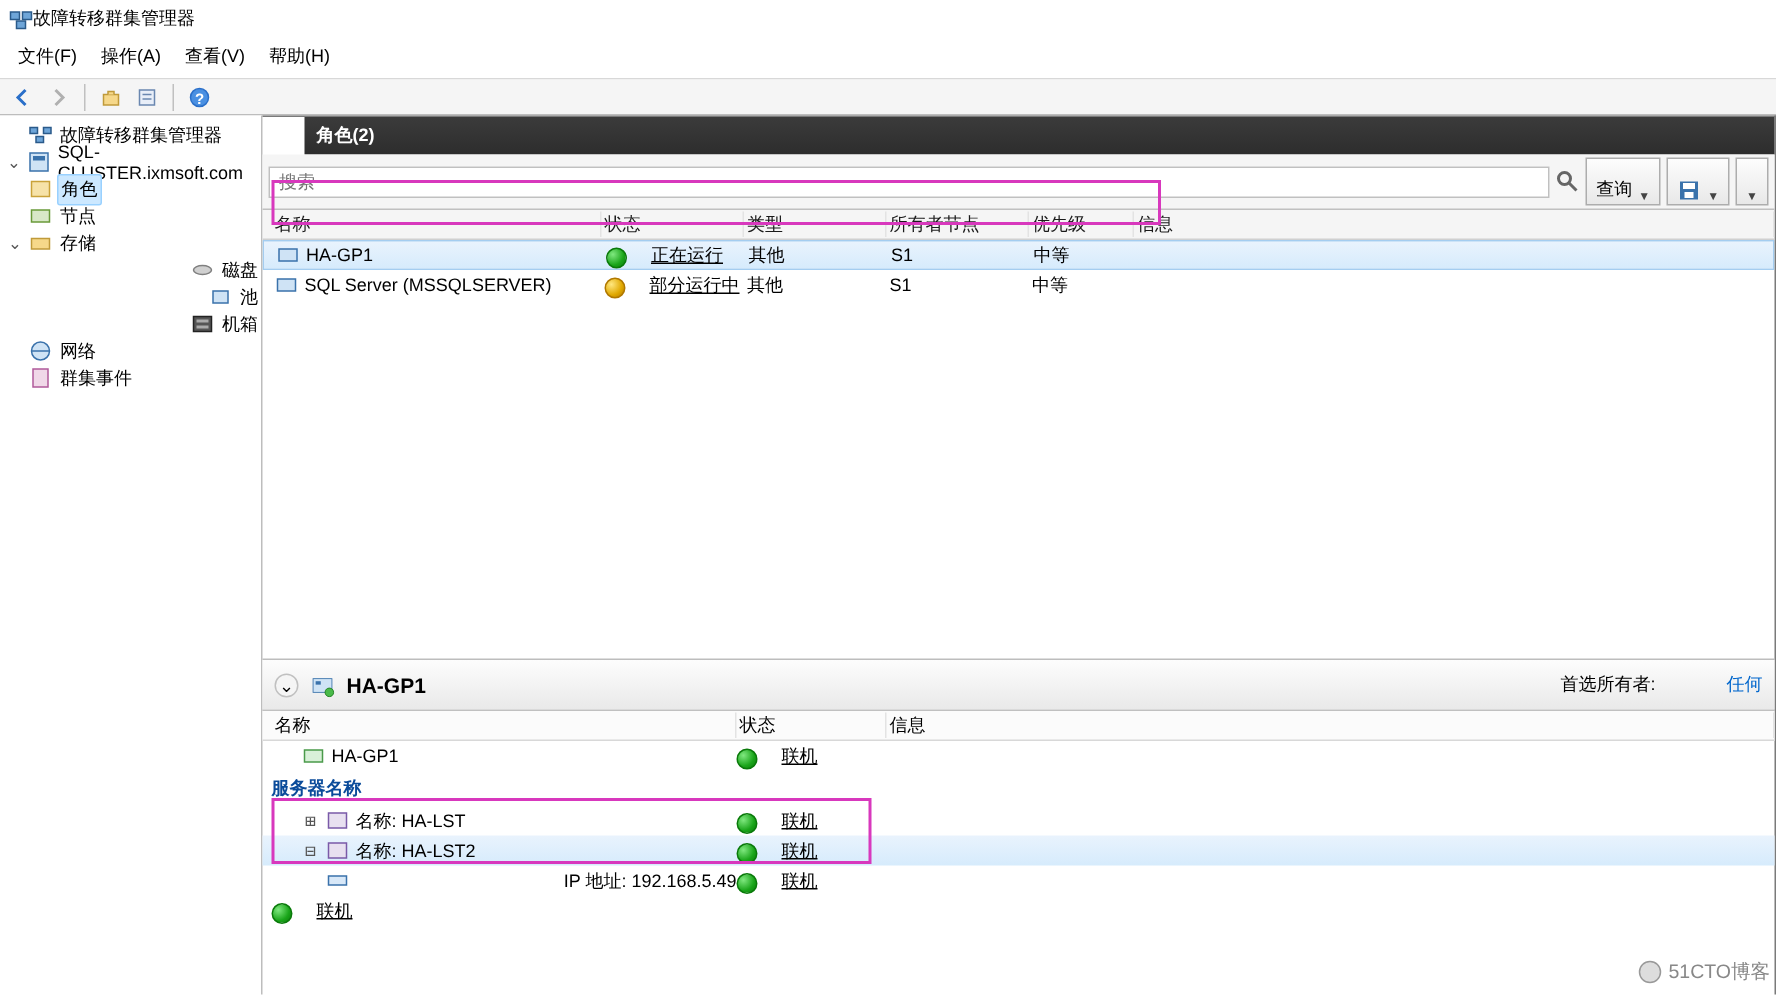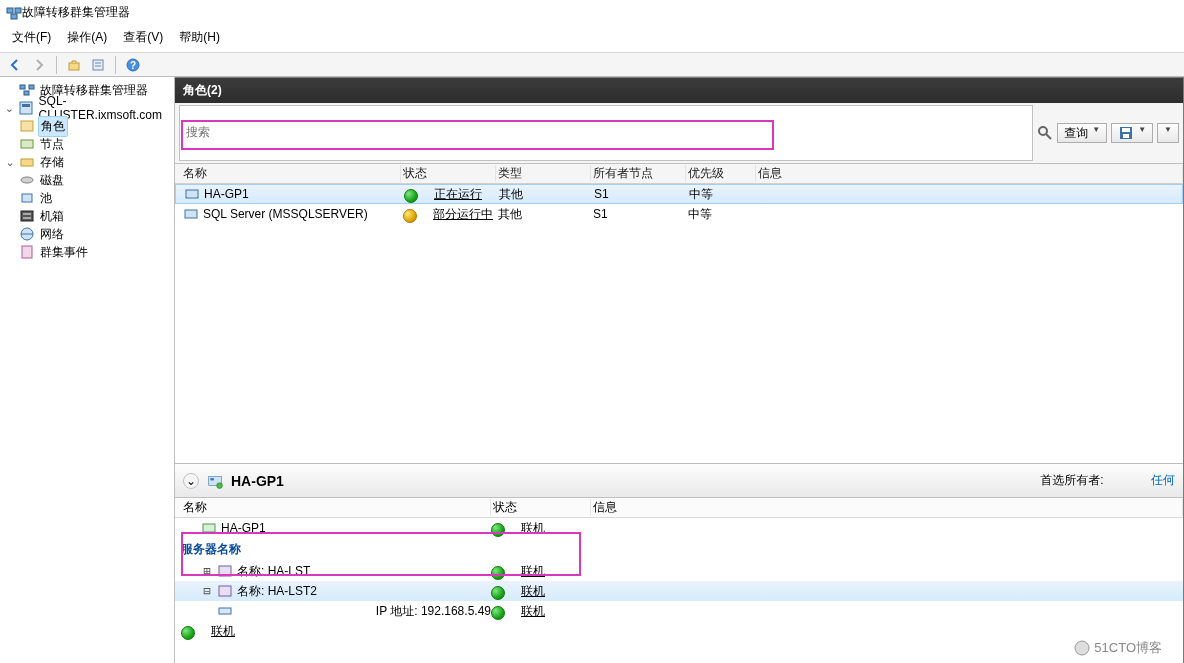--- a/index.html
+++ b/index.html
@@ -63,51 +63,52 @@
     display:flex; align-items:center;
     height:18px;
     padding-left:4px;
     gap:3px;
   }
   .twig { width:12px; text-align:center; color:#5a5a5a; font-size:11px; }
   .tree .lbl { padding:1px 2px; }
   .tree .sel { background:#cce8ff; border:1px solid #99d1ff; border-radius:2px; }
   .ind1 { padding-left:16px; }
   .ind2 { padding-left:32px; }
-  .ind3 { padding-left:48px; }
+  .ind3 { padding-left:48px;justify-content:flex-end; }
   
   .ic { width:16px; height:16px; display:inline-flex; align-items:center; justify-content:center; }
   .ic svg { width:16px; height:16px; }
   
   .rightpane { flex:1; display:flex; flex-direction:column; border:1px solid #7a7a7a; border-left:none;}
   .panelhdr {
     background: linear-gradient(#3b3b3b,#2d2d2d);
     color:#fff;
     padding:4px 8px;
     font-weight:bold;
+    margin-left:28px;
   }
   .searchrow {
     display:flex; align-items:center;
     border-bottom:1px solid #c0c0c0;
     background:#f5f5f5;
     padding:2px 4px;
     gap:4px;
   }
   .searchrow input {
     flex:1; border:1px solid #c0c0c0;
-    padding:20px 6px;
-    font-family:Liberation Mono, monospace; font-size:12px;
+    padding:2px 6px;
+    font-family:Liberation Serif, serif; font-size:12px;
     color:#888;
   }
   .minibtn {
     border:1px solid #adadad;
     background:linear-gradient(#fdfdfd,#e8e8e8);
     padding:1px 6px;
-    display:inline-flex; align-items:flex-start; gap:4px;
-    height:20px;
+    display:inline-flex; align-items:flex-end; gap:4px;
+    height:32px;
   }
   .caret { font-size:8px; color:#444; }
   
   .gridwrap { flex: 0 0 auto; height: 300px; border-bottom:1px solid #bdbdbd; overflow:hidden;}
   .ghead, .grow {
     display:grid;
     grid-template-columns: 220px 95px 95px 95px 70px 1fr;
     align-items:center;
     height:20px;
   }
@@ -167,21 +168,21 @@
     padding-left:6px;
   }
   .drow.sel { background:linear-gradient(#e9f3fd,#d6ebfc); }
   .namecell { display:flex; align-items:center; gap:4px; }
   .pad1 { padding-left:20px; }
   .pad2 { padding-left:36px;justify-content:space-between; }
   .statcell { display:flex; align-items:flex-end; gap:16px;text-decoration:underline; }
   .dot-green { width:14px;height:14px;border-radius:50%;background:radial-gradient(circle at 30% 30%,#7fe87f,#1aa51a 60%,#0a7a0a);border:1px solid #0a7a0a;}
   .dot-yellow { width:14px;height:14px;border-radius:50%;background:radial-gradient(circle at 30% 30%,#ffe77f,#e0a800 60%,#b07800);border:1px solid #b07800;}
   .watermark {
-    position:absolute; right:22px; bottom:6px;
+    position:absolute; right:4px; bottom:6px;
     color:#888; font-size:13px;
     display:flex; align-items:center; gap:4px;
   }
   .exp { width:12px;text-align:center;color:#555;font-family:Consolas,monospace; cursor:pointer;}
 </style>
 </head>
 <body>
 
 <div class="titlebar">
   <span class="ic">

